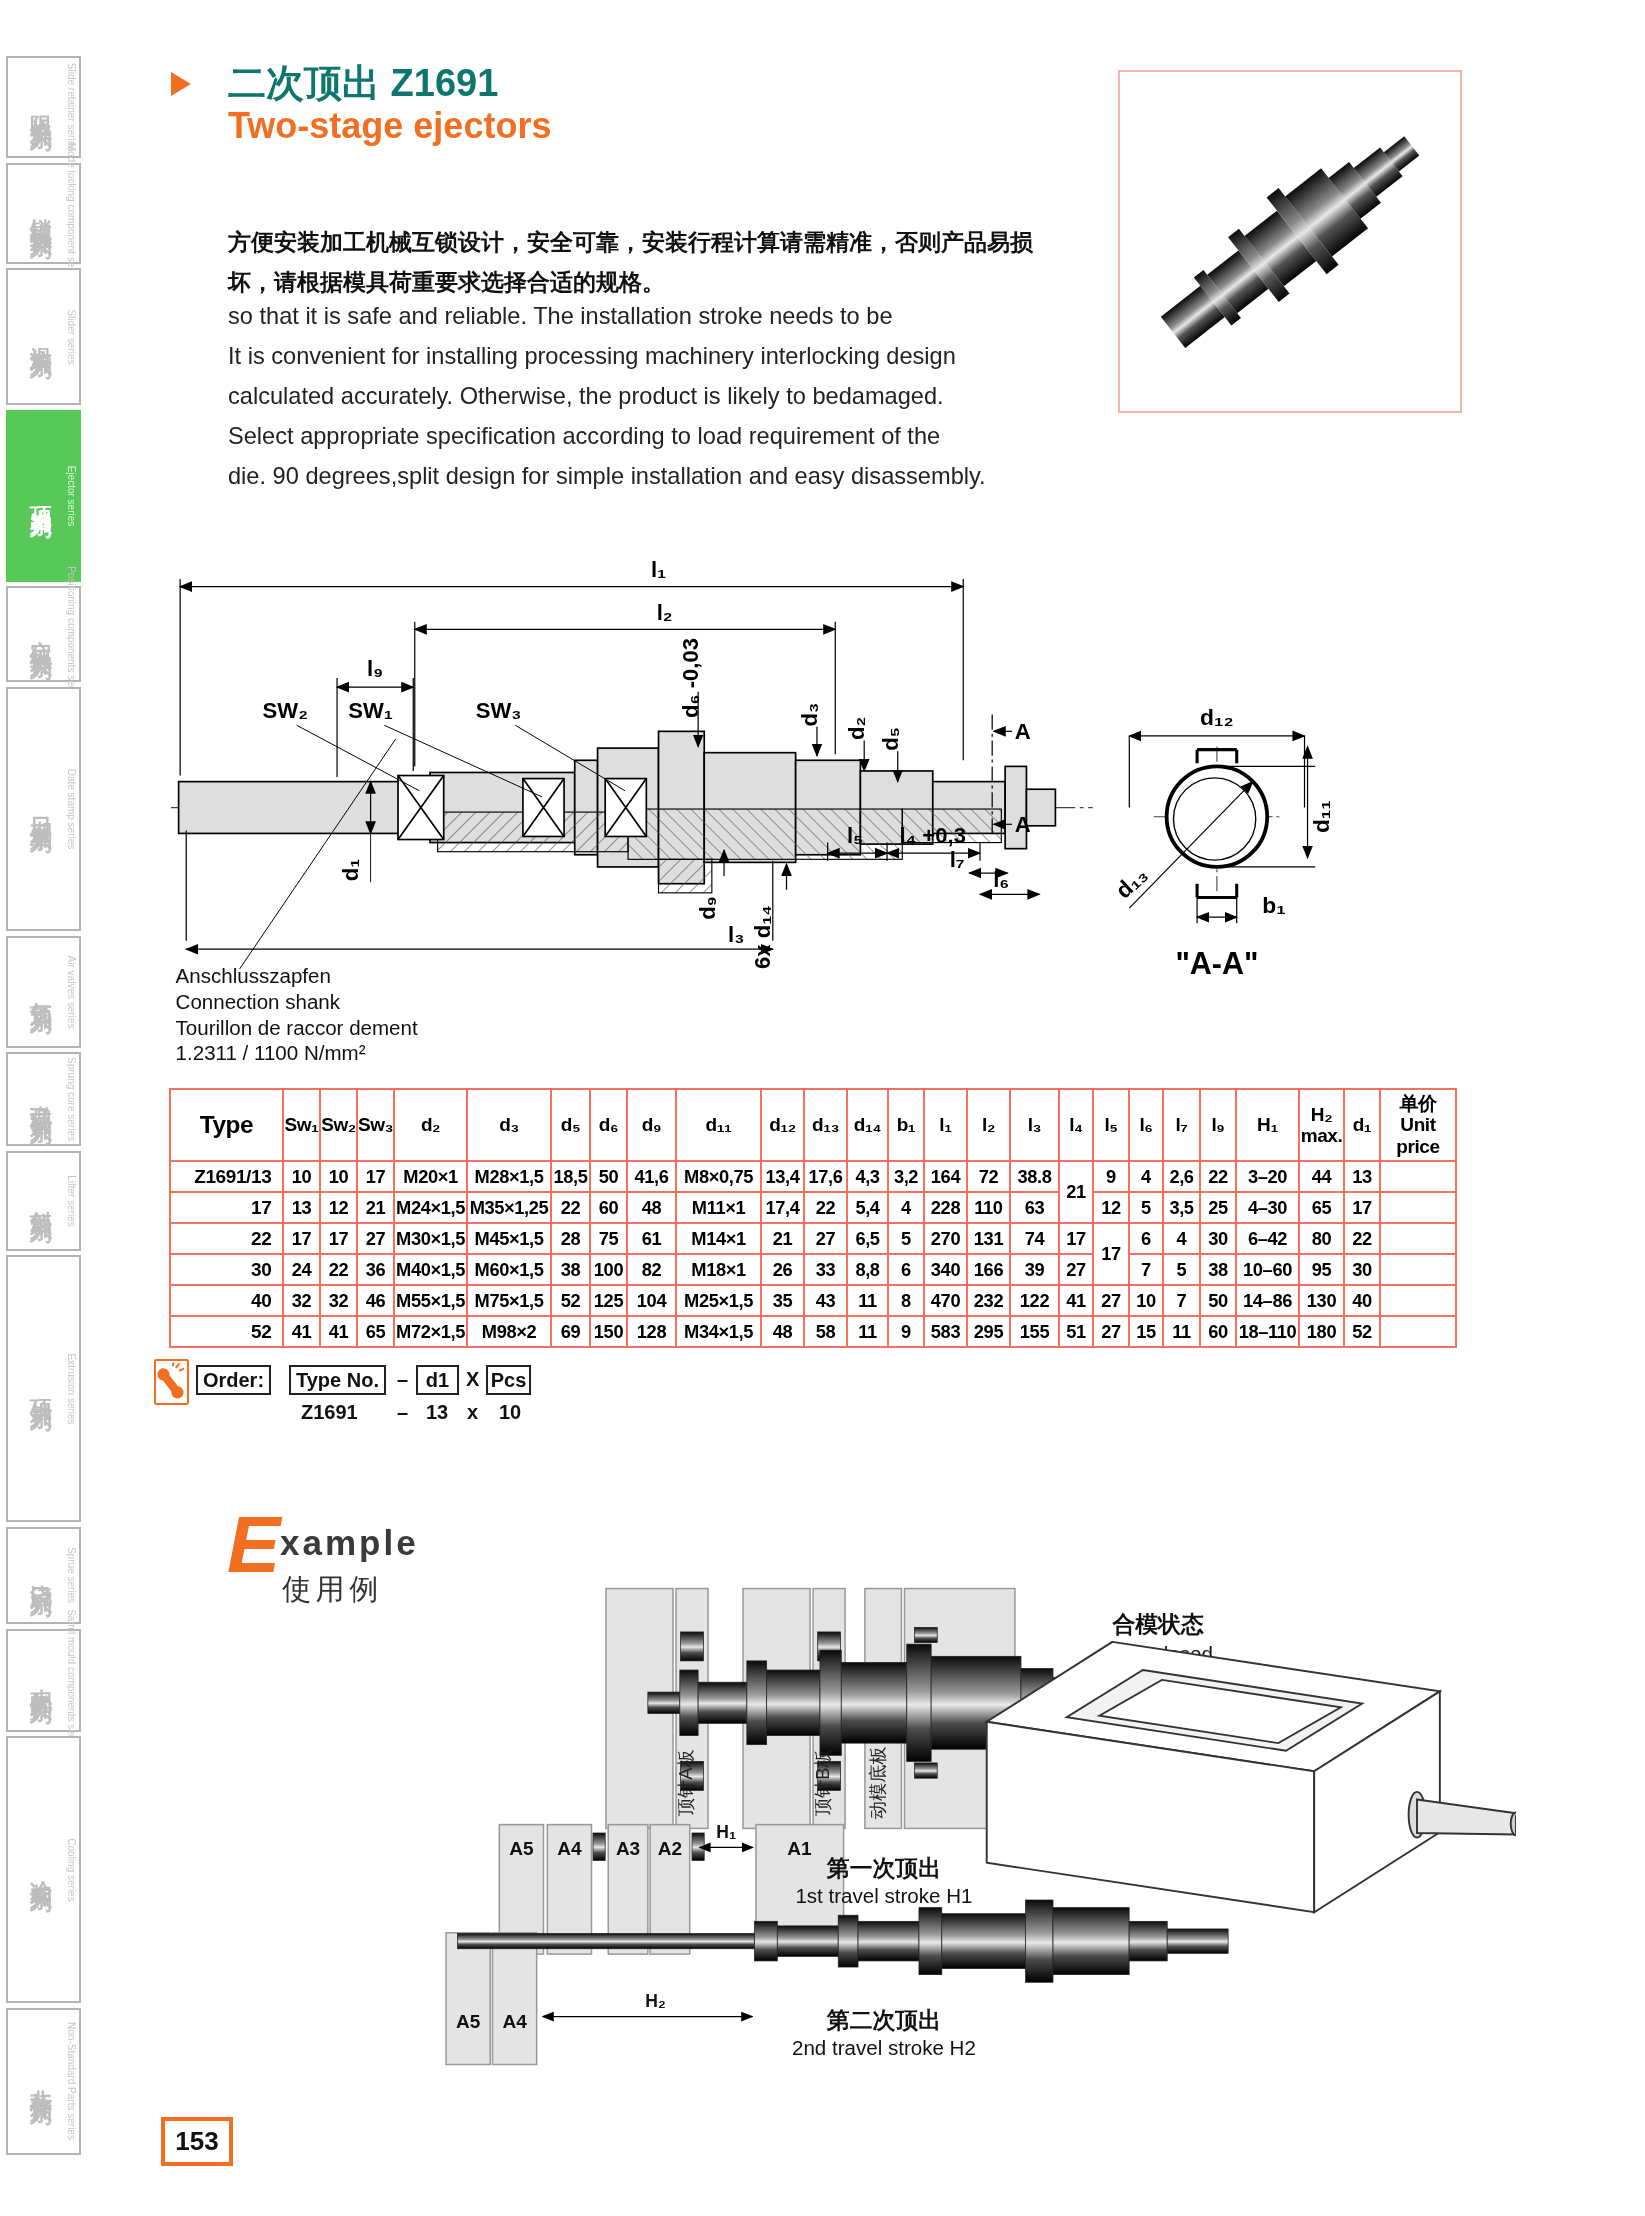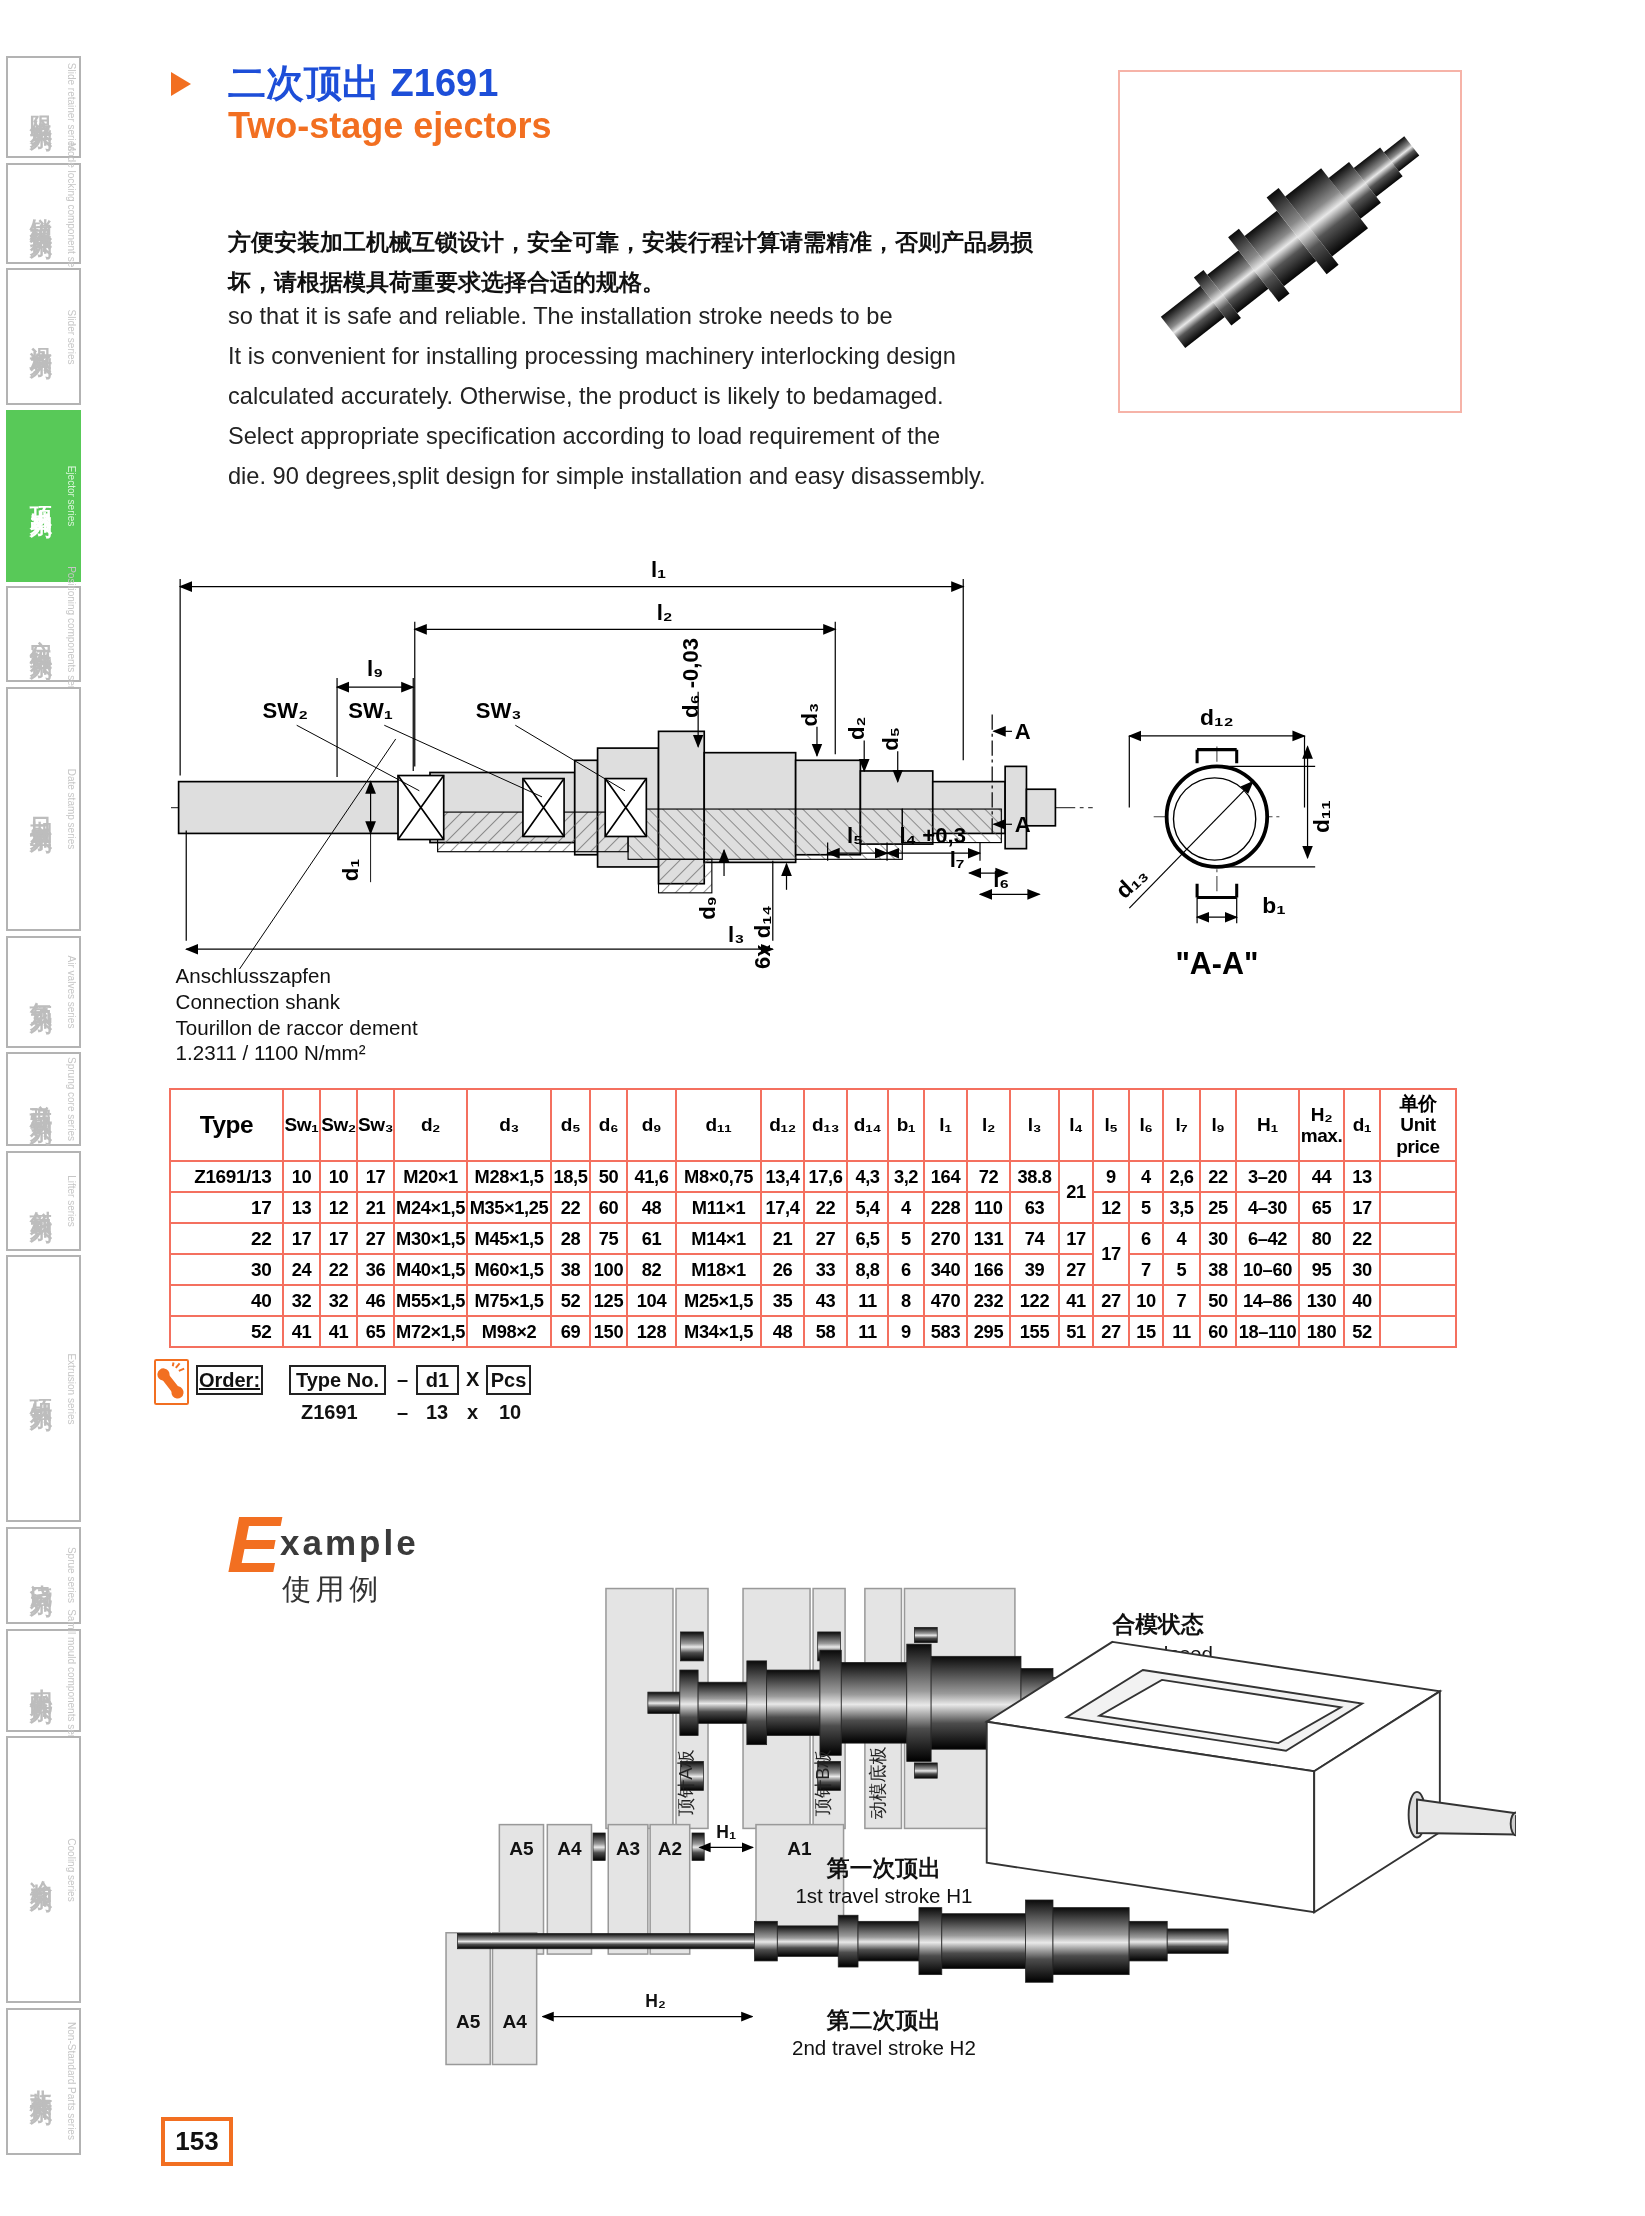--- a/index.html
+++ b/index.html
@@ -21,21 +21,21 @@
   .sb-en {
     position:absolute; right:3px; top:50%; transform:translateY(-50%);
     writing-mode:vertical-rl; font-size:10px; color:#c6c6c6; white-space:nowrap; line-height:10px;
   }
   .sb-item.active { background:#58c958; border-color:#58c958; }
   .sb-item.active .sb-zh { color:#ffffff; }
   .sb-item.active .sb-en { color:#d9f6d9; }
   
   .bullet { position:absolute; left:171px; top:72px; width:0; height:0;
     border-left:20px solid #f26f21; border-top:12.2px solid transparent; border-bottom:12.2px solid transparent; }
-  .title-zh { position:absolute; left:228px; top:58px; font-size:38px; font-weight:bold; color:#1d4ed8; }
+  .title-zh { position:absolute; left:228px; top:58px; font-size:38px; font-weight:bold; color:#0f766e; }
   .title-en { position:absolute; left:228px; top:105px; font-size:36px; font-weight:bold; color:#f26f21; }
   .photo-box { position:absolute; left:1118px; top:70px; width:344px; height:343px; border:2.3px solid #f6b3a8; background:#fff; }
   .desc-zh { position:absolute; left:228px; top:222px; width:807px; font-size:23px; font-weight:600; color:#111; line-height:40px; }
   .desc-en { position:absolute; left:228px; top:296px; width:823px; font-size:23.6px; color:#222; line-height:40px; }
   
   .drawing { position:absolute; left:171px; top:556px; width:1295px; height:532px; }
   .drawing svg text { font-family:"Liberation Sans", sans-serif; }
   
   .spec-table-wrap { position:absolute; left:169px; top:1088px; }
   table.spec { border-collapse:collapse; table-layout:fixed; width:1284px; }
@@ -551,21 +551,21 @@
         <circle cx="19.5" cy="14" r="8"></circle>
         <circle cx="19.5" cy="44" r="8"></circle>
       </g>
       <g stroke="#f26f21" stroke-width="2.6" fill="none">
         <line x1="26" y1="9" x2="31" y2="3"></line>
           <line x1="30" y1="13" x2="37" y2="10"></line>
           <line x1="22" y1="7" x2="23" y2="2"></line>
       </g>
     </svg>
   </div>
-  <div class="obox" style="left:44px; width:67px;text-decoration:underline;">Order:</div>
+  <div class="obox" style="left:44px; width:75px;">Order:</div>
   <div class="obox" style="left:137px; width:97px;">Type No.</div>
   <div class="oplain" style="left:245px;">–</div>
   <div class="obox" style="left:264px; width:43px;">d1</div>
   <div class="oplain" style="left:314px;">X</div>
   <div class="obox" style="left:334px; width:45px;">Pcs</div>
   <div class="oline2" style="left:149px;">Z1691</div>
   <div class="oline2" style="left:245px;">–</div>
   <div class="oline2" style="left:274px;">13</div>
   <div class="oline2" style="left:315px;">x</div>
   <div class="oline2" style="left:347px;">10</div>

